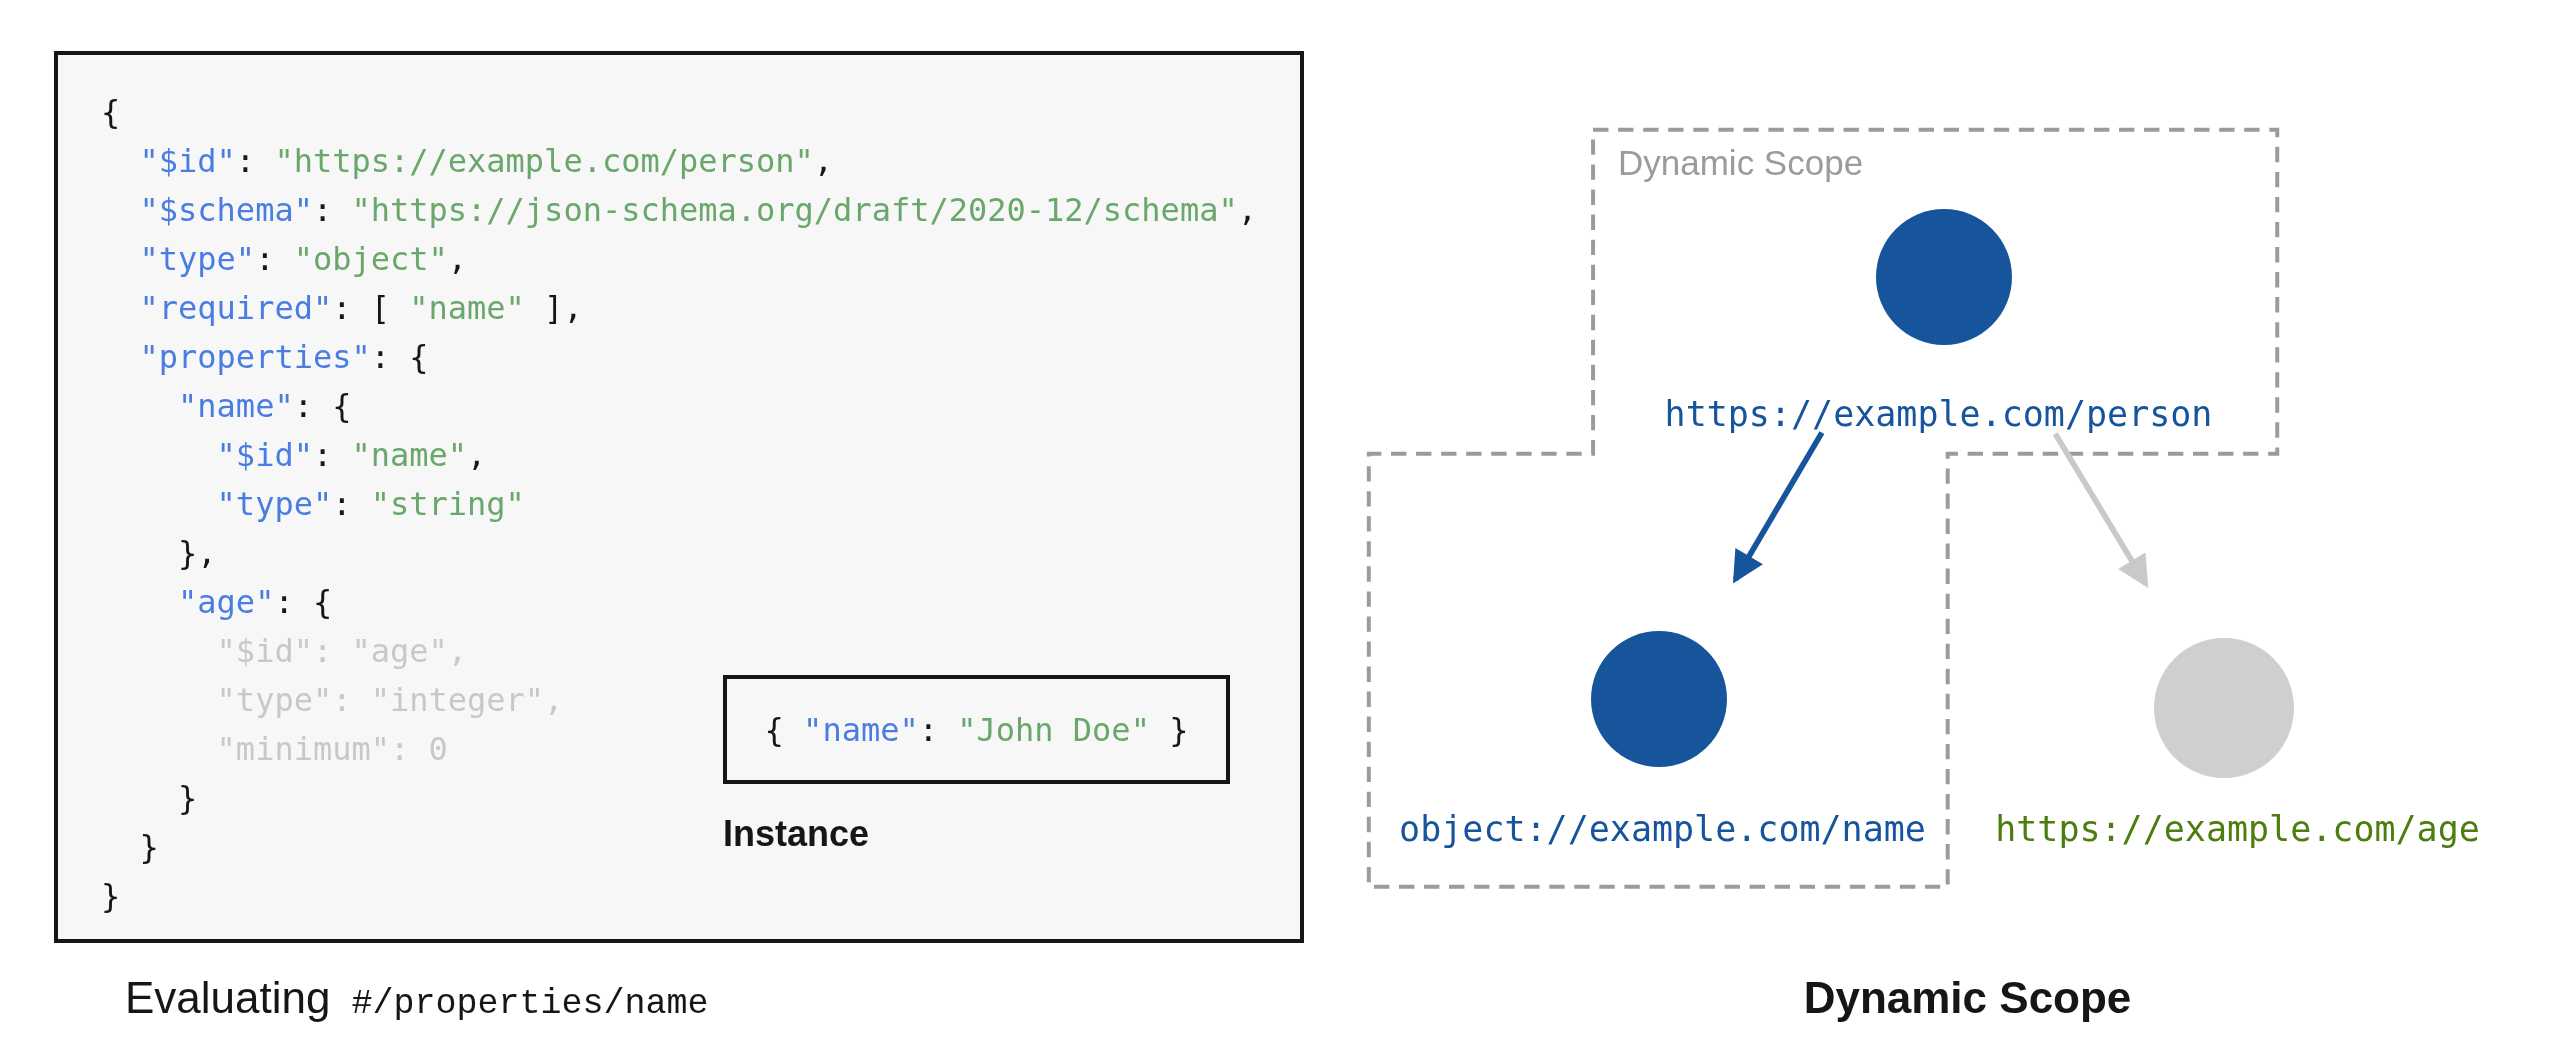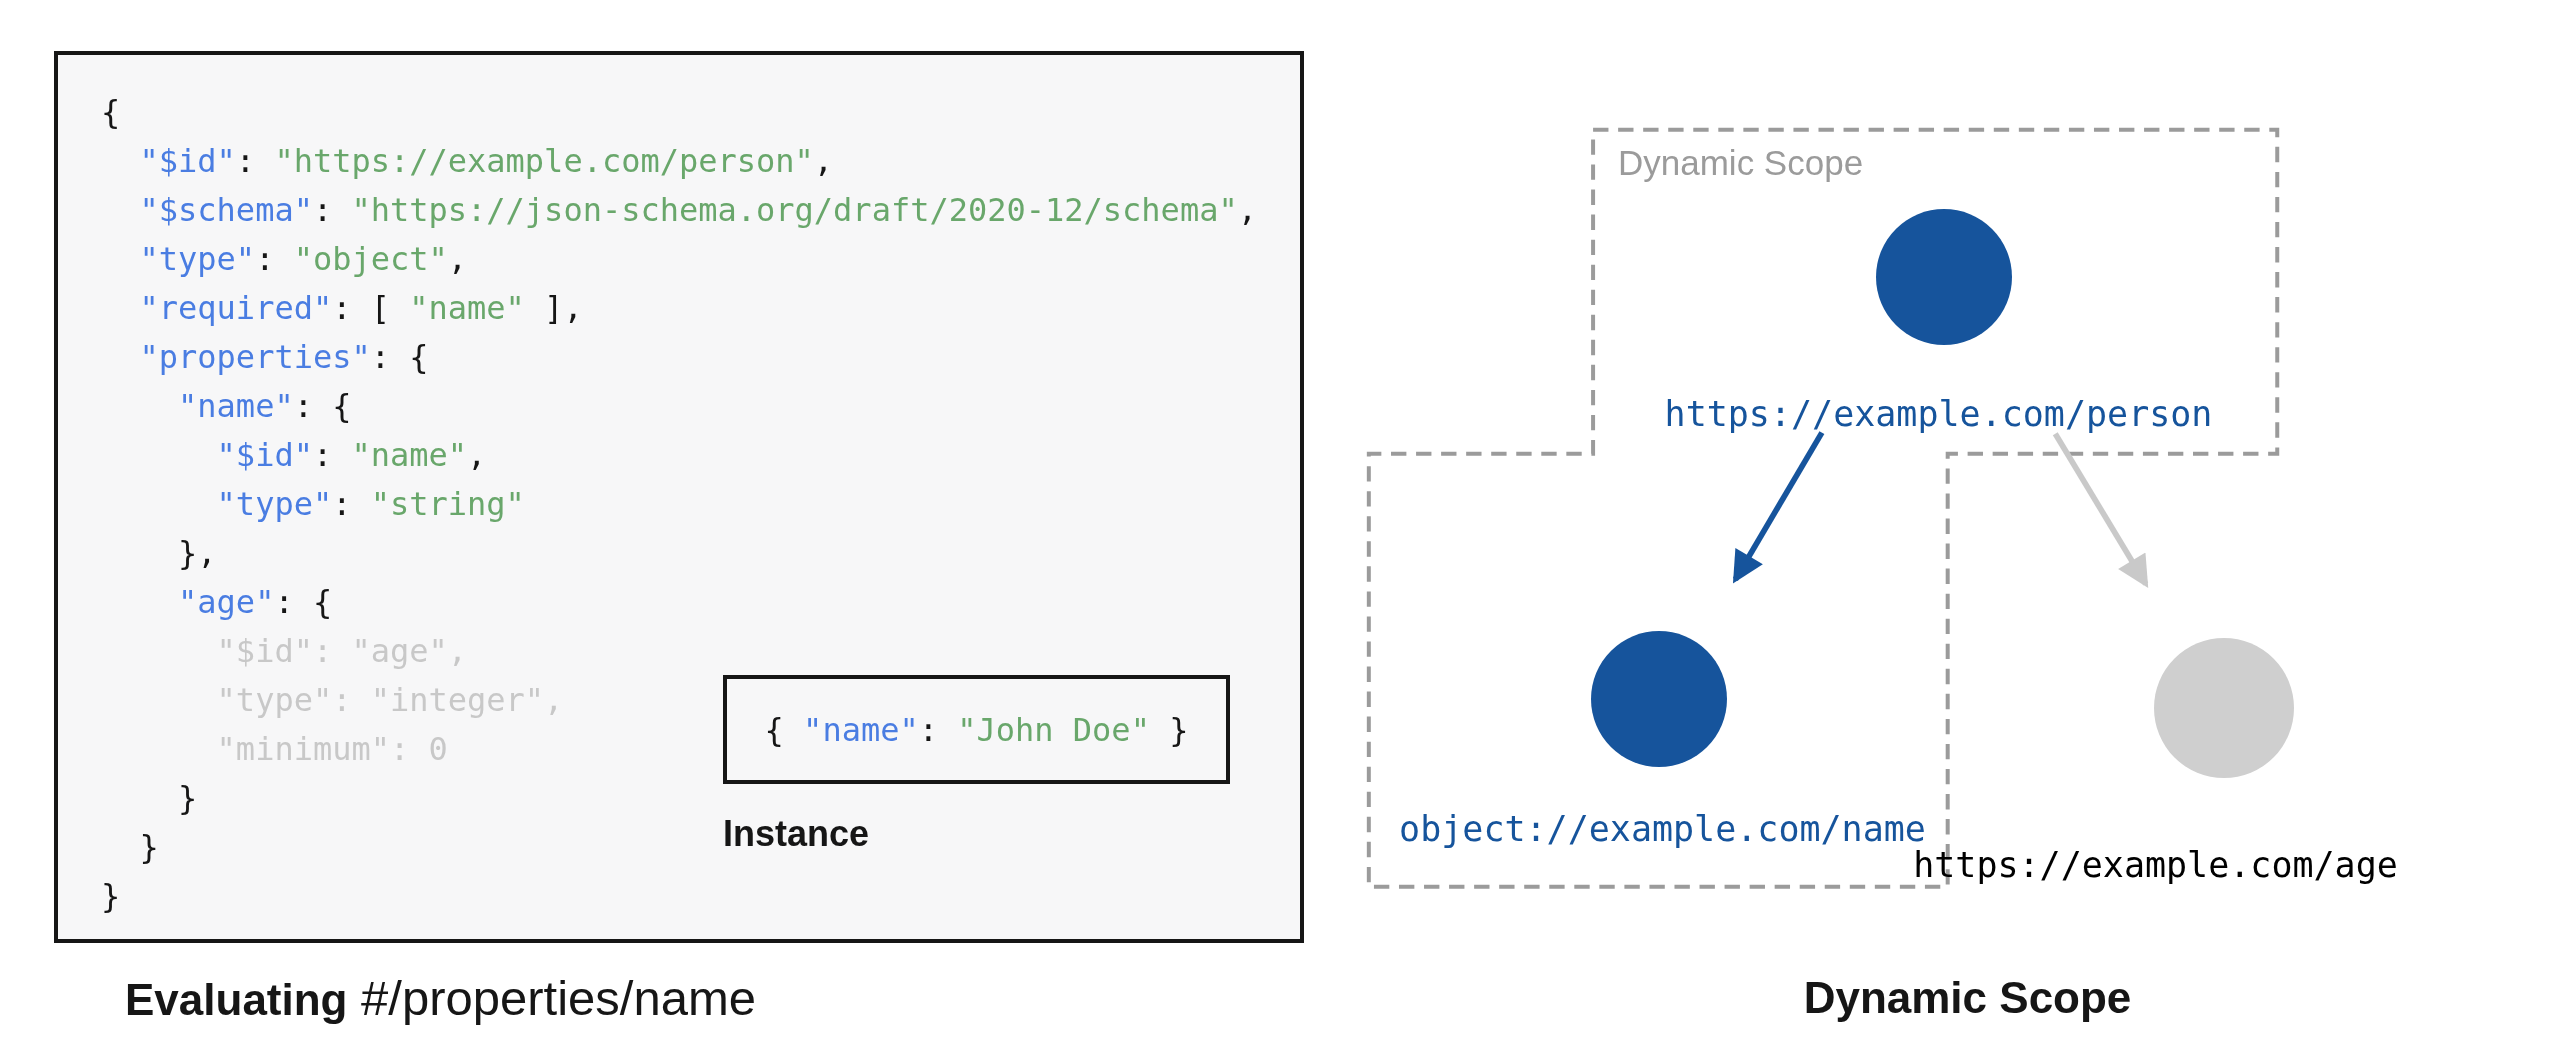--- a/index.html
+++ b/index.html
@@ -31,38 +31,38 @@
     font-family:"DejaVu Sans Mono",monospace;font-size:32px;white-space:pre;
   }
   .instance-label{
     position:absolute;left:723px;top:813px;width:507px;text-align:left;
     font-weight:bold;font-size:36px;color:#161616;
   }
   .caption-left{
     position:absolute;left:125px;top:971px;height:54px;line-height:54px;
     white-space:pre;color:#161616;
   }
-  .caption-left .cap-bold{font-weight:bold;font-size:44px;}
-  .caption-left .cap-mono{font-family:Liberation Sans, sans-serif;font-size:49px;}
+  .caption-left .cap-bold{font-weight:normal;font-size:44px;}
+  .caption-left .cap-mono{font-family:Liberation Mono, monospace;font-size:35px;}
   
   .scope-svg{position:absolute;left:0;top:0;width:2576px;height:1053px;pointer-events:none;}
   .node{position:absolute;border-radius:50%;}
   .node-person{left:1876px;top:209px;width:136px;height:136px;background:#16549c;}
   .node-name{left:1591px;top:631px;width:136px;height:136px;background:#16549c;}
   .node-age{left:2154px;top:638px;width:140px;height:140px;background:#cfcfcf;}
   .scope-inner-label{
     position:absolute;left:1618px;top:143px;font-size:35px;color:#9b9b9b;
   }
   .url{
     position:absolute;font-family:"DejaVu Sans Mono",monospace;font-size:35px;
     line-height:46px;text-align:center;white-space:pre;
   }
   .url-person{left:1654px;top:375px;width:569px;color:#16549c;margin-top:16px;}
   .url-name{left:1378px;top:806px;width:569px;color:#16549c;}
-  .url-age{left:1871px;top:806px;width:569px;color:#000000;margin-top:36px;}
+  .url-age{left:1953px;top:806px;width:569px;color:#4d7c0f;}
   .caption-right{
     position:absolute;left:1683px;top:971px;width:569px;height:54px;line-height:54px;
     text-align:center;font-weight:bold;font-size:44px;color:#161616;white-space:pre;
   }
 </style>
 </head>
 <body>
 
 <div id="canvas">
 

